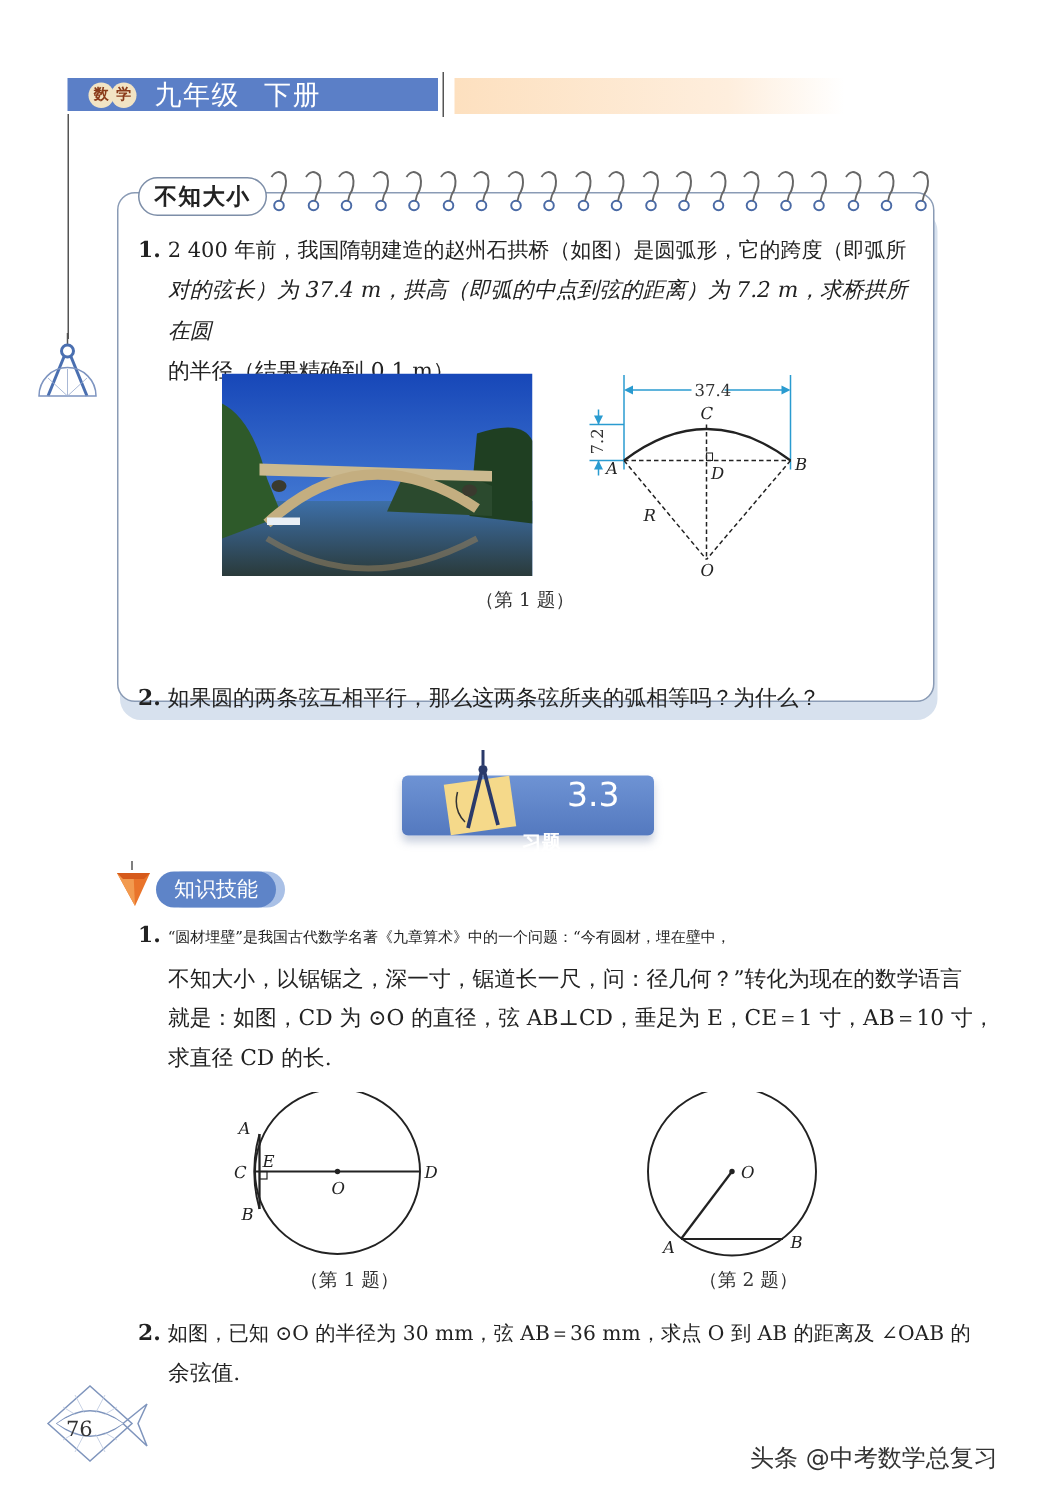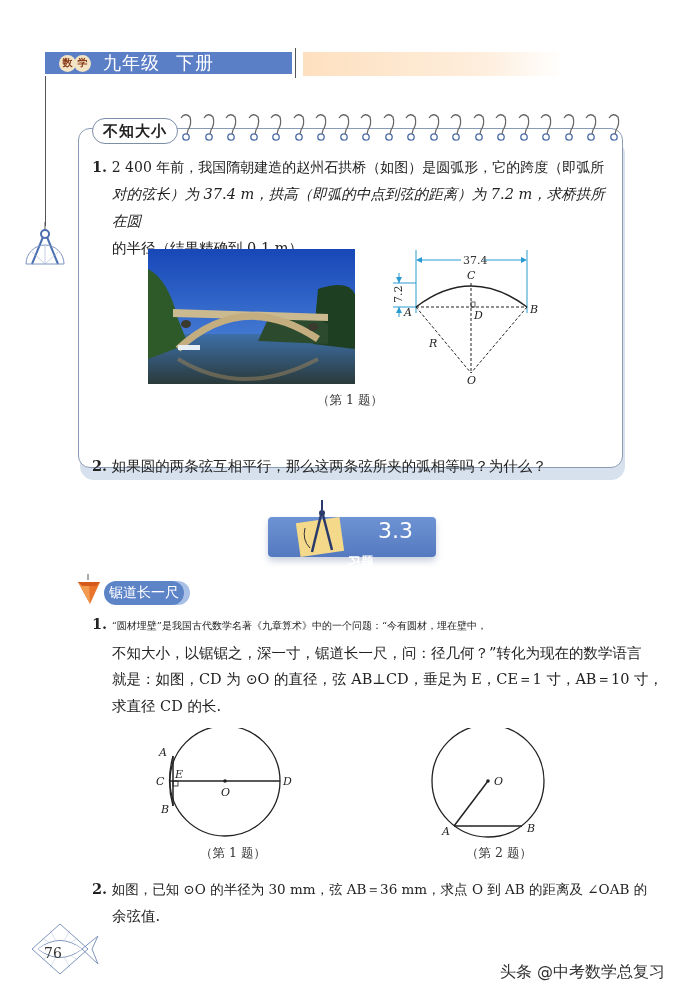--- a/index.html
+++ b/index.html
@@ -248,21 +248,21 @@
 </svg>
 <div class="xt-label">习题</div>
 <div class="xt-num">3.3</div>
 
 <svg class="skill-icon" width="26" height="32" viewBox="0 0 26 32">
   <line x1="12" y1="0" x2="12" y2="6" stroke="#555" stroke-width="1"></line>
   <polygon points="2,8 24,8 14,30" fill="#e9742b"></polygon>
   <polygon points="2,8 13,8 14,30" fill="#f29a4f"></polygon>
   <polygon points="2,8 24,8 20,12 6,12" fill="#d65a1b"></polygon>
 </svg>
-<div class="skill-pill">锯道长一尺</div>
+<div class="skill-pill">知识技能</div>
 
 <div class="q-text" style="left:92px; top:611px; width:580px; line-height:26.5px;">
   <div><span class="q-num">1.</span> <span style="font-size:10px;">“圆材埋壁”是我国古代数学名著《九章算术》中的一个问题：“今有圆材，埋在壁中，</span></div>
   <div style="padding-left:20px;">不知大小，以锯锯之，深一寸，锯道长一尺，问：径几何？”转化为现在的数学语言</div>
   <div style="padding-left:20px;">就是：如图，CD 为 ⊙O 的直径，弦 AB⊥CD，垂足为 E，CE＝1 寸，AB＝10 寸，</div>
   <div style="padding-left:20px;">求直径 CD 的长.</div>
 </div>
 
 <svg style="position:absolute; left:150px; top:728px;" width="160" height="140" viewBox="0 0 160 140">
   <circle cx="75" cy="53" r="55" fill="none" stroke="#222" stroke-width="1.3"></circle>

